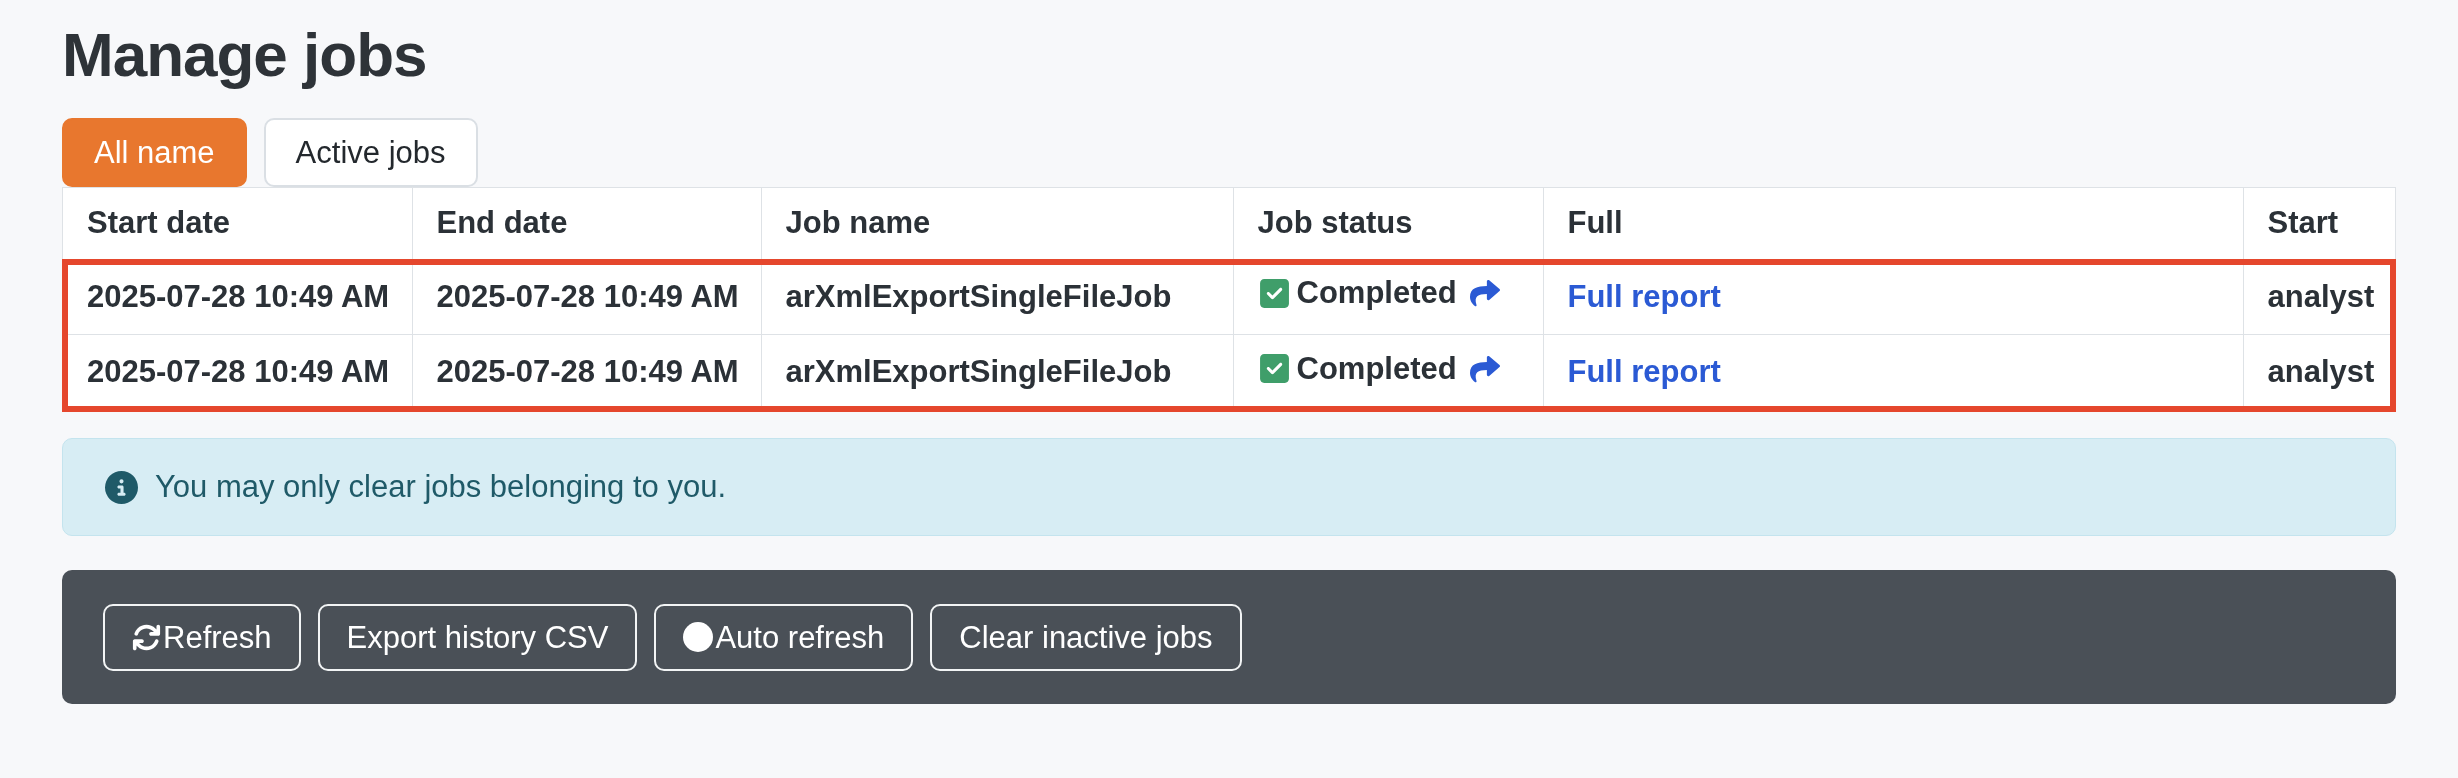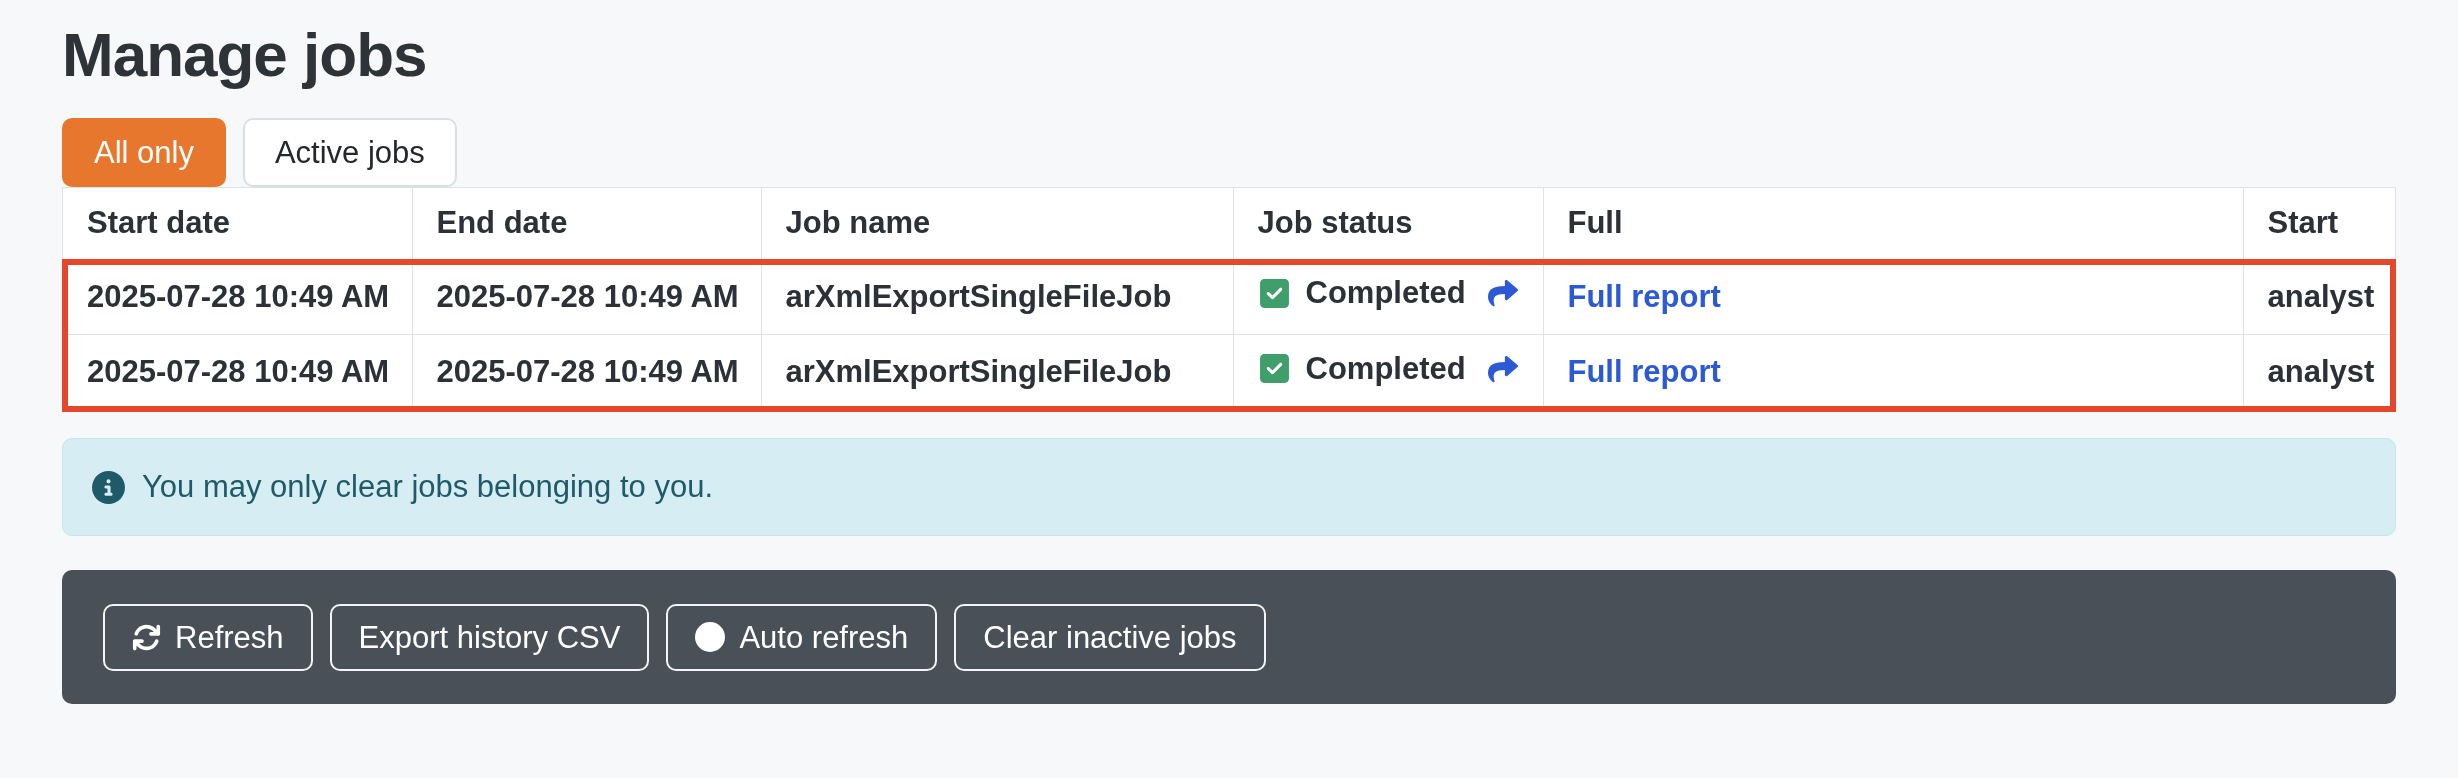--- a/index.html
+++ b/index.html
@@ -80,56 +80,56 @@
   th + th, td + td { border-left: 1px solid var(--border-gray); }
   tbody tr + tr td { border-top: 1px solid var(--border-gray); }
   .rows-outline {
     position: absolute;
     left: -1px; right: -1px;
     top: 71px;
     height: 153px;
     border: 6px solid var(--selection-outline);
     pointer-events: none;
   }
-  .status { display: inline-flex; align-items: center; gap: 15px; }
+  .status { display: inline-flex; align-items: center; gap: 6px; }
   .check-icon svg { width: 33px; height: 33px; display: block; }
   .share-icon { cursor: pointer; }
   .share-icon svg { width: 36px; height: 30px; display: block; margin-left: 4px; }
   a.report-link { color: var(--link-blue); text-decoration: none; cursor: pointer; }
   
   .alert {
     margin-top: 28px;
     height: 98px;
     background: var(--alert-bg);
     border: 1px solid var(--alert-border);
     border-radius: 10px;
     display: flex;
     align-items: center;
-    padding: 0 29px;
+    padding: 0 42px;
     gap: 17px;
     color: var(--alert-text);
     font-size: 31px;
   }
   .info-icon svg { width: 33px; height: 33px; display: block; }
   
   .toolbar {
     margin-top: 34px;
     height: 134px;
     background: var(--toolbar-bg);
     border-radius: 10px;
     display: flex;
     align-items: center;
     padding: 0 41px;
     gap: 17px;
   }
   .toolbar button {
     font-family: "Liberation Sans", sans-serif;
     display: inline-flex;
     align-items: center;
-    gap: 14px;
+    gap: 2px;
     background: transparent;
     border: 2px solid #f2f4f5;
     border-radius: 10px;
     color: #ffffff;
     font-size: 31px;
     line-height: 35px;
     padding: 14px 27px;
     height: 67px;
     cursor: pointer;
   }
@@ -142,21 +142,21 @@
   }
 </style>
 </head>
 <body>
 
 <div class="page">
 
   <h1 class="page-title">Manage jobs</h1>
 
   <div class="tabs">
-    <button class="tab active">All only</button>
+    <button class="tab active">All name</button>
     <button class="tab">Active jobs</button>
   </div>
 
   <div class="table-wrap">
     <table>
       <colgroup>
         <col style="width:349px">
         <col style="width:349px">
         <col style="width:472px">
         <col style="width:310px">

